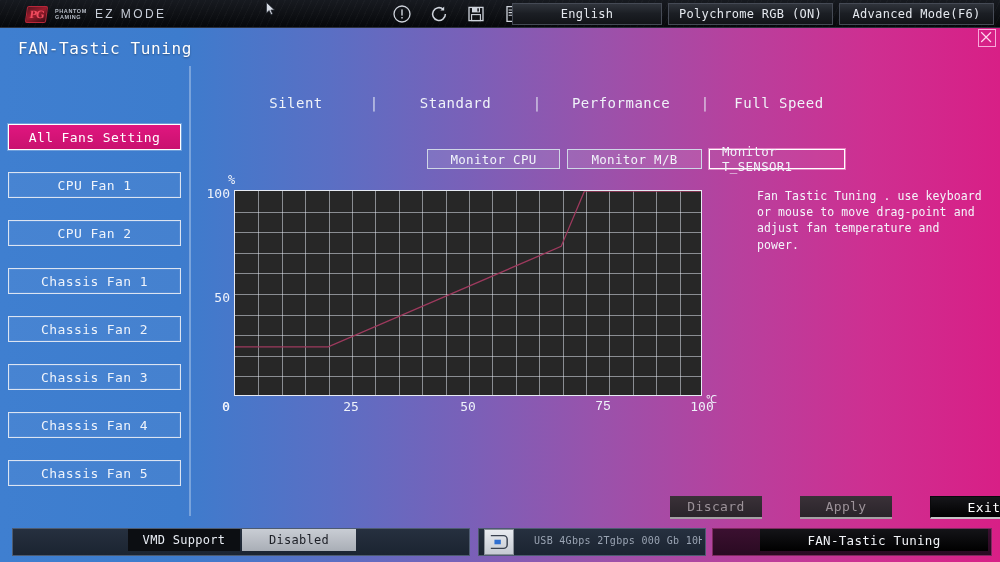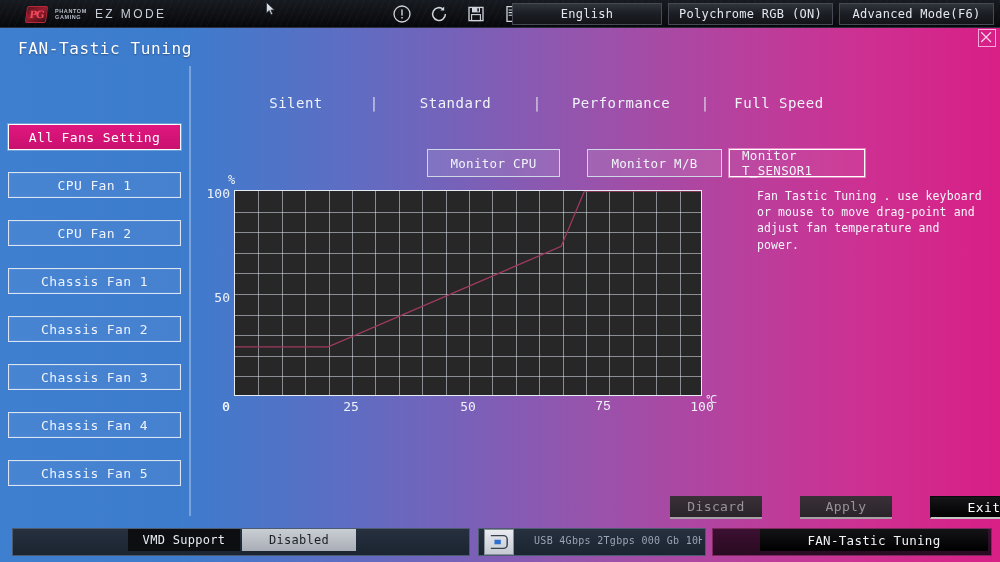--- a/index.html
+++ b/index.html
@@ -127,33 +127,33 @@
   .pw1 { width: 128px; } .pw2 { width: 135px; }
   .pw3 { width: 140px; } .pw4 { width: 120px; }
   .sepw { width: 28px; text-align: center; }
 
   
   #monitors {
     position: absolute; left: 427px; top: 149px;
     display: flex; gap: 7px;
   }
   .mon-btn {
-    height: 28px; padding: 0 12px;
+    height: 20px; padding: 0 12px;
     display: flex; align-items: center; justify-content: center;
     border: 1px solid #cfd6e6;
     background: rgba(255,255,255,0.10);
     color: #f1f4fa; font-size: 12.5px; letter-spacing: 0.3px;
   }
   .mon-btn.selected {
     border: 1px solid #ffffff;
     background: rgba(255,255,255,0.055);
     box-shadow: 0 0 0 1px rgba(255,190,230,0.55);
   }
   #mon-cpu { width: 133px; }
-  #mon-mb  { width: 135px; margin-left: 20px; }
+  #mon-mb  { width: 135px; }
   #mon-ts  { width: 136px; }
 
   
   #chart-wrap { position: absolute; left: 0; top: 0; }
   #plot {
     position: absolute; left: 234px; top: 190px;
     width: 468px; height: 206px;
     background: #272727;
     border: 1px solid #e6eaf2;
   }

